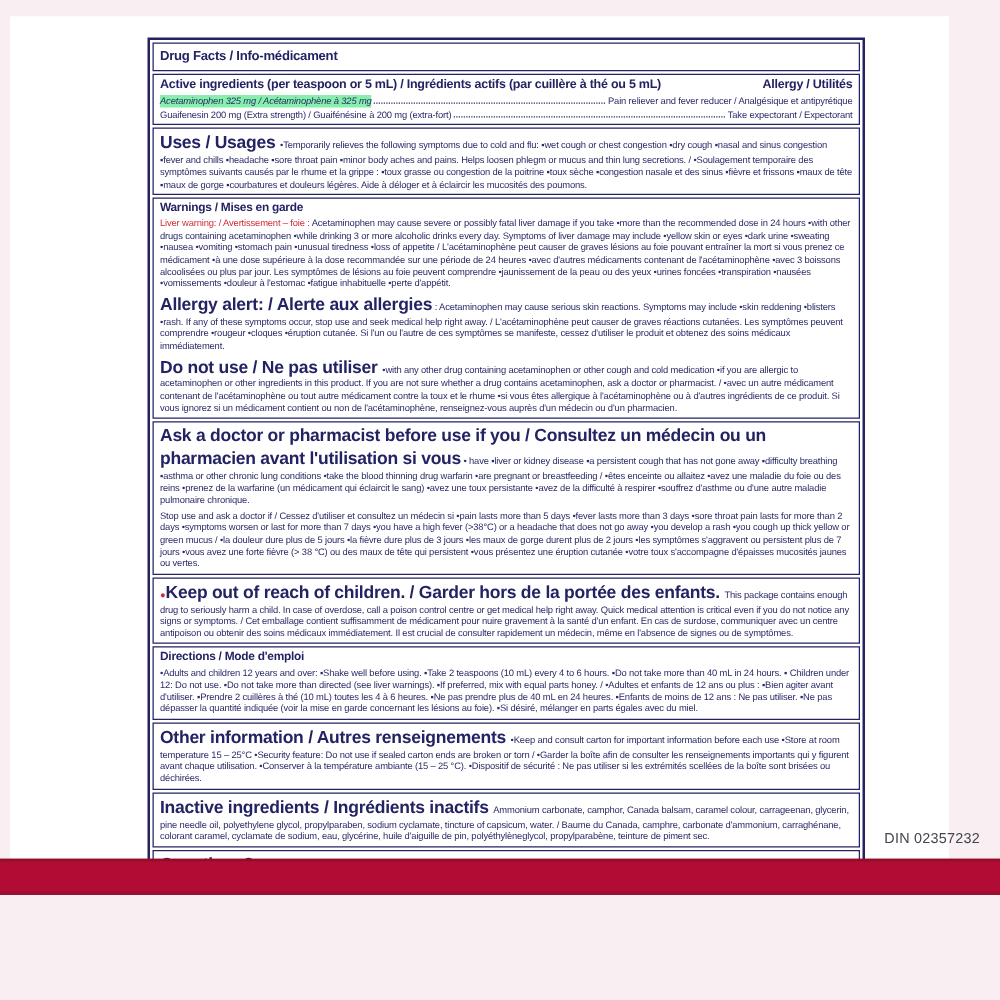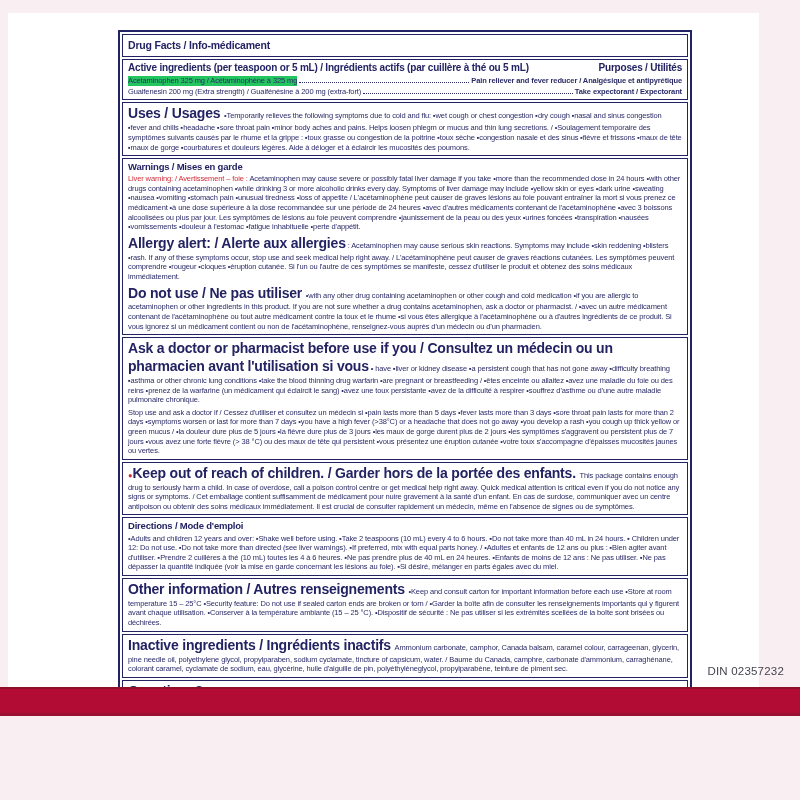--- a/index.html
+++ b/index.html
@@ -29,23 +29,23 @@
   }
   .sec p{margin:0 0 3px 0;}
   .sec p:last-child{margin-bottom:0;}
   .sec-title{font-weight:bold;font-size:10.5px;letter-spacing:-0.2px;padding:4px 5px;color:#232363;}
   .h-block{font-weight:bold;font-size:9.5px;letter-spacing:-0.2px;color:#232363;margin:0 0 1px 0;}
   .h-inline{font-weight:bold;font-size:14px;letter-spacing:-0.2px;color:#232363;}
   .red{color:#d02c38;}
   .ai-head{display:flex;justify-content:space-between;font-weight:bold;font-size:10px;letter-spacing:-0.2px;color:#232363;margin-bottom:1px;}
   .ai-row{display:flex;align-items:baseline;margin-top:1px;}
   .ai-name{white-space:nowrap;}
-  .ai-name.hl{background:#22c55e;}
+  .ai-name.hl{background:#86efac;font-style:italic;}
   .ai-leader{flex:1;border-bottom:1px dotted #2b2b68;margin:0 2px 2px 2px;min-width:8px;}
-  .ai-purpose{white-space:nowrap;text-align:right;font-weight:bold;}
+  .ai-purpose{white-space:nowrap;text-align:right;}
   .din{
     position:absolute;top:665px;left:0;width:784px;
     text-align:right;
     font-size:11.5px;color:#45454f;letter-spacing:0.2px;
   }
   .redbar{
     position:absolute;left:0;top:687px;width:800px;height:29px;
     box-sizing:border-box;
     background:#b30c34;
     border-top:2px solid #8d0f28;
@@ -54,21 +54,21 @@
 </style>
 </head>
 <body>
 
 <div class="panel">
   <div class="facts-table">
       <div class="sec sec-title">Drug Facts / Info-médicament</div>
       <div class="sec">
         <div class="ai-head">
           <span>Active ingredients (per teaspoon or 5 mL) / Ingrédients actifs (par cuillère à thé ou 5 mL)</span>
-          <span>Purposes / Utilités</span>
+          <span>Allergy / Utilités</span>
         </div>
         <div class="ai-row">
           <span class="ai-name hl">Acetaminophen 325 mg / Acétaminophène à 325 mg</span>
           <span class="ai-leader"></span>
           <span class="ai-purpose">Pain reliever and fever reducer / Analgésique et antipyrétique</span>
         </div>
         <div class="ai-row">
           <span class="ai-name">Guaifenesin 200 mg (Extra strength) / Guaifénésine à 200 mg (extra-fort)</span>
           <span class="ai-leader"></span>
           <span class="ai-purpose">Take expectorant / Expectorant</span>

